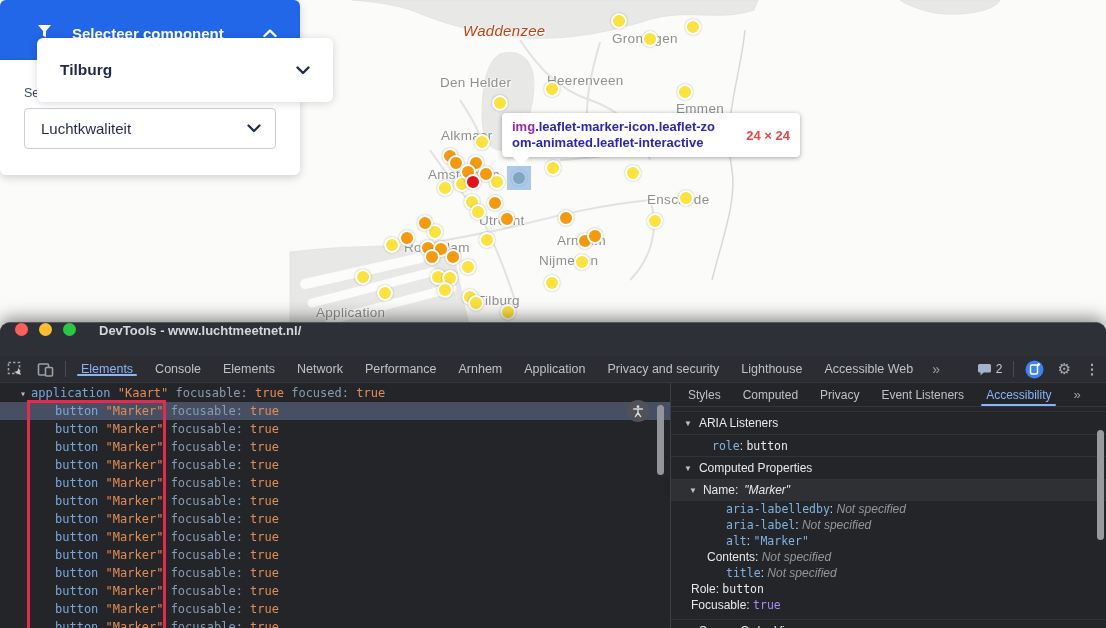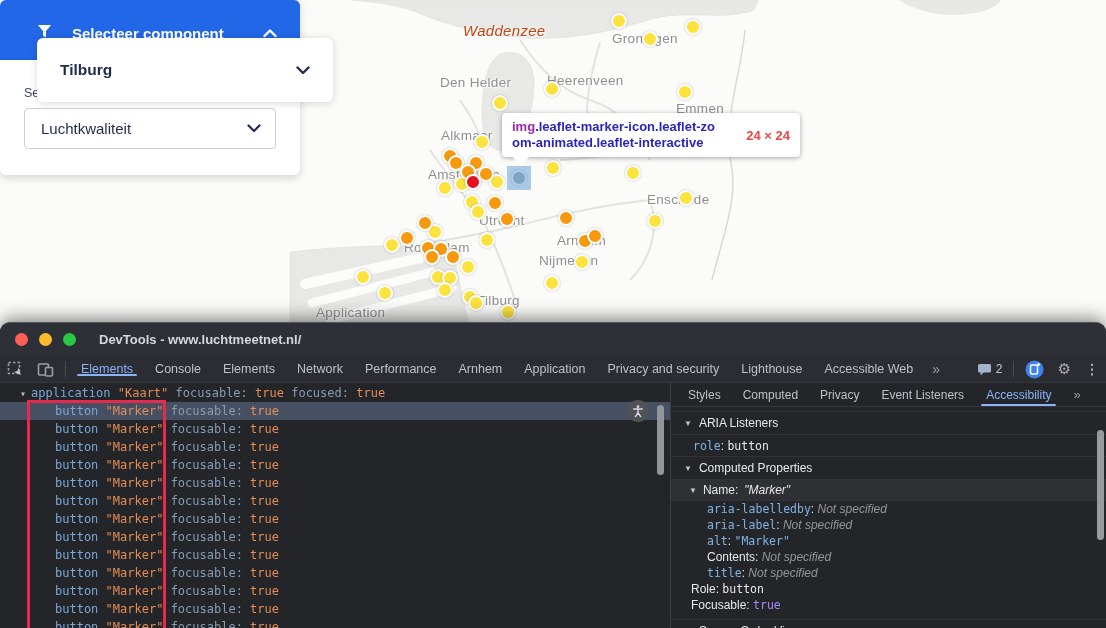--- a/index.html
+++ b/index.html
@@ -43,21 +43,21 @@
   #pc-label{position:absolute;left:24px;top:26px;font-size:12.5px;color:#3d4a66;}
   #pc-select{position:absolute;left:24px;top:48px;width:252px;height:41px;border:1px solid #c9ced8;
              border-radius:4px;background:#fff;display:flex;align-items:center;box-sizing:border-box;}
   #pc-select .val{margin-left:16px;font-size:15px;color:#1f2a4d;}
   #pc-select .chev{margin-left:auto;margin-right:14px;}
 
   
   #devtools{position:absolute;z-index:10;left:0;top:322px;width:1106px;height:306px;background:#242528;
             border-radius:10px 10px 0 0;box-shadow:0 -3px 18px rgba(0,0,0,.5);overflow:hidden;
             border-top:1px solid #54565c;box-sizing:border-box;}
-  #dt-titlebar{height:33px;background:#2d3037;display:flex;align-items:center;}
+  #dt-titlebar{height:33px;background:#2d3037;display:flex;}
   .tl{width:13px;height:13px;border-radius:50%;margin-right:11px;}
   .tl.red{background:#ff5f57;margin-left:15px;} .tl.yel{background:#febc2e;} .tl.grn{background:#28c840;}
   #dt-title{margin-left:12px;color:#d5d7db;font-weight:bold;font-size:13px;}
   #dt-tabbar{height:26px;background:#2b2d33;display:flex;align-items:stretch;color:#bdc1c6;
              font-size:12.5px;border-bottom:1px solid #36373c;box-sizing:content-box;}
   .tb-icon{display:flex;align-items:center;padding:0 7px;cursor:pointer;}
   .tb-sep{width:1px;background:#4a4c52;margin:5px 4px;}
   .tab{display:flex;align-items:center;padding:0 11px;position:relative;white-space:nowrap;}
   .tab.active{color:#8ab4f8;}
   .tab.active::after{content:"";position:absolute;left:7px;right:7px;bottom:0;height:2.5px;
@@ -87,21 +87,21 @@
   #subtabs{height:23px;display:flex;align-items:stretch;color:#bdc1c6;border-bottom:1px solid #36373c;padding-left:6px;}
   .stab{display:flex;align-items:center;padding:0 11px;position:relative;white-space:nowrap;}
   .stab.active{color:#8ab4f8;}
   .stab.active::after{content:"";position:absolute;left:6px;right:6px;bottom:0;height:2.5px;
                       background:#8ab4f8;border-radius:2px;}
   .sec-h{height:22px;display:flex;align-items:center;gap:7px;padding-left:13px;color:#e6e8ea;
          border-bottom:1px solid #323338;}
   .sec-h .tri{color:#bfc2c7;font-size:8px;}
   #sec-aria{margin-top:4px;border-top:1px solid #323338;}
   .mono{font-family:"DejaVu Sans Mono","Liberation Mono",monospace;font-size:11.5px;}
-  .k-blue{color:#7fb2e4;} .v-white{color:#e6e8ea;} .v-gray{color:#92969b;font-style:italic;}
+  .k-blue{color:#7fb2e4;margin-left:19px;} .v-white{color:#e6e8ea;} .v-gray{color:#92969b;font-style:italic;}
   .v-purple{color:#a98af8;} .v-str{color:#7fb2e4;}
   #role-row{height:21px;display:flex;align-items:center;padding-left:22px;border-bottom:1px solid #323338;}
   #name-row{height:20px;display:flex;align-items:center;gap:6px;padding-left:18px;background:#2e3034;
             border-bottom:1px solid #323338;}
   #name-row .tri{color:#bfc2c7;font-size:8px;}
   #name-row .nval{font-style:italic;}
   .iprop{height:16px;line-height:16px;padding-left:36px;white-space:pre;}
   .iline{height:16px;line-height:16px;padding-left:20px;white-space:pre;}
   #sec-source{margin-top:6px;border-top:1px solid #323338;border-bottom:none;}
   #insp-scroll{position:absolute;right:2px;top:47px;width:7px;height:110px;border-radius:4px;background:#989a9e;}

